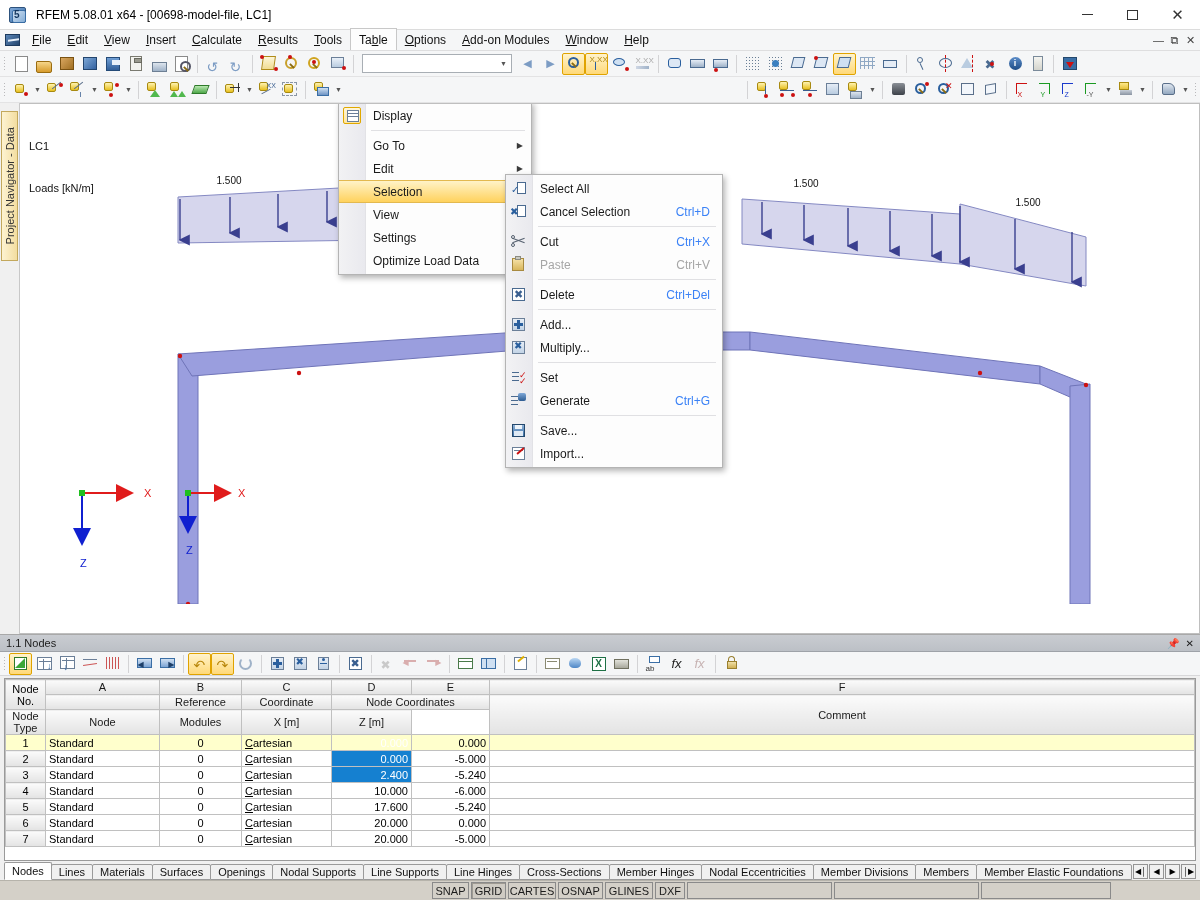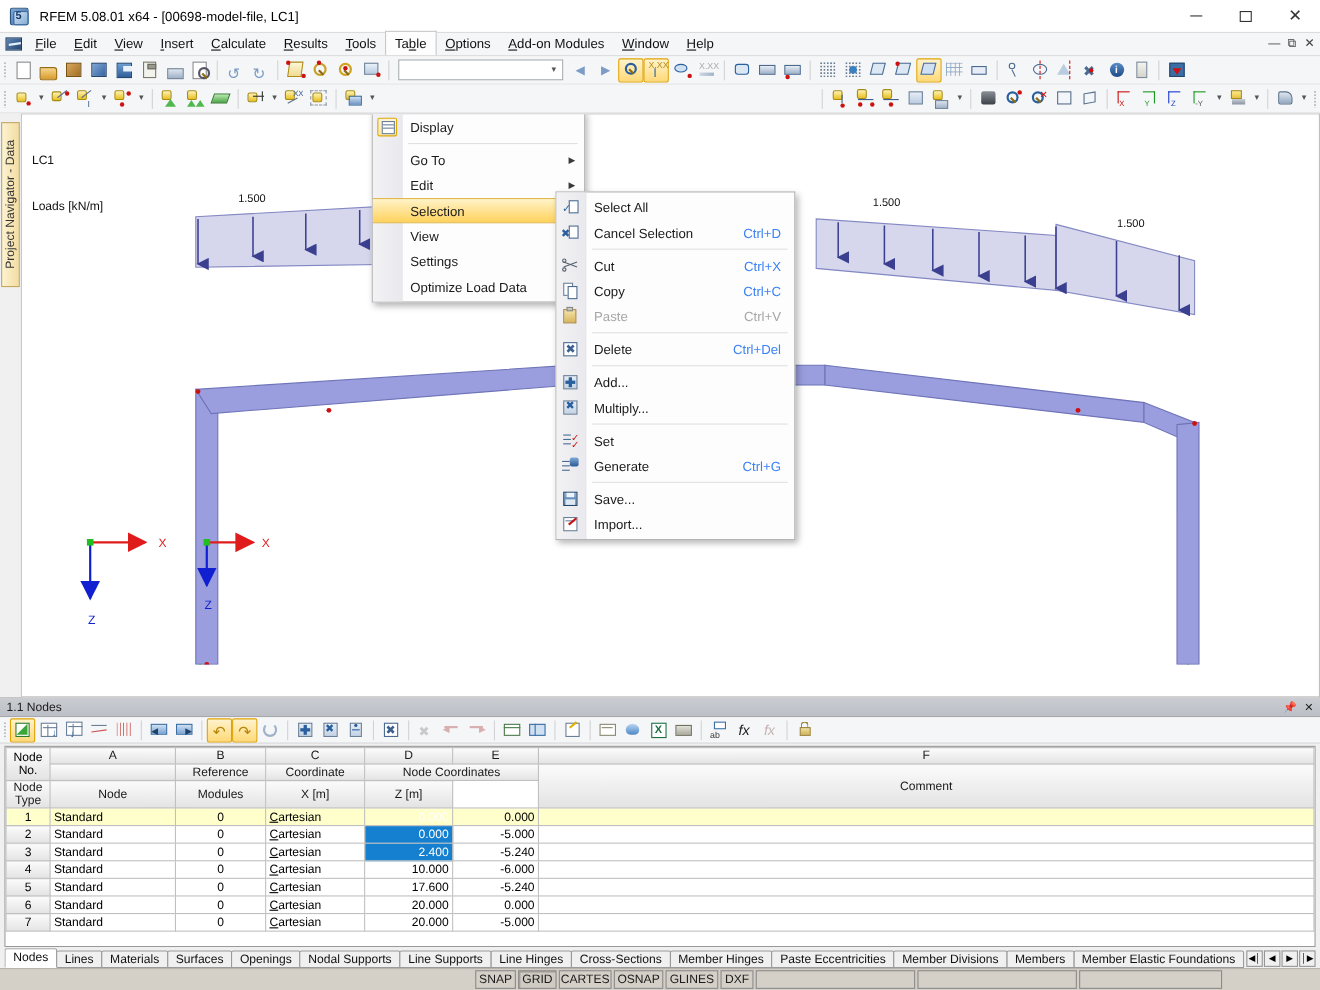--- a/index.html
+++ b/index.html
@@ -920,28 +920,20 @@
           <span class="micon">
             <span style="position:absolute;left:2px;top:7px;width:13px;height:1px;background:#55606f;transform:rotate(-20deg);"></span>
             <span style="position:absolute;left:2px;top:7px;width:13px;height:1px;background:#55606f;transform:rotate(20deg);"></span>
             <span style="position:absolute;left:1px;top:2px;width:4px;height:4px;border:1px solid #55606f;border-radius:50%;"></span>
             <span style="position:absolute;left:1px;top:10px;width:4px;height:4px;border:1px solid #55606f;border-radius:50%;"></span>
           </span>
           <span class="mlabel">Cut</span>
           <span class="maccel">Ctrl+X</span>
         </div>
 
-        <div class="mrow">
-          <span class="micon">
-            <span style="position:absolute;left:2px;top:1px;width:9px;height:12px;background:#fff;border:1px solid #6b7f98;"></span>
-            <span style="position:absolute;left:6px;top:4px;width:9px;height:12px;background:#fff;border:1px solid #4a6a90;"></span>
-          </span>
-          <span class="mlabel">Copy</span>
-          <span class="maccel">Ctrl+C</span>
-        </div>
 
         <div class="mrow disabled">
           <span class="micon">
             <span style="position:absolute;left:2px;top:2px;width:12px;height:13px;background:linear-gradient(#f6e2a8,#d8b65c);border:1px solid #a88a40;"></span>
             <span style="position:absolute;left:5px;top:0px;width:6px;height:4px;background:#c8c8c0;border:1px solid #8a8a80;"></span>
           </span>
           <span class="mlabel">Paste</span>
           <span class="maccel">Ctrl+V</span>
         </div>
 
@@ -1310,21 +1302,21 @@
       <div class="gtab active">Nodes</div>
       <div class="gtab">Lines</div>
       <div class="gtab">Materials</div>
       <div class="gtab">Surfaces</div>
       <div class="gtab">Openings</div>
       <div class="gtab">Nodal Supports</div>
       <div class="gtab">Line Supports</div>
       <div class="gtab">Line Hinges</div>
       <div class="gtab">Cross-Sections</div>
       <div class="gtab">Member Hinges</div>
-      <div class="gtab">Paste Eccentricities</div>
+      <div class="gtab">Nodal Eccentricities</div>
       <div class="gtab">Member Divisions</div>
       <div class="gtab">Members</div>
       <div class="gtab">Member Elastic Foundations</div>
       <div class="tabnav">
         <div class="navb">◀│</div>
         <div class="navb">◀</div>
         <div class="navb">▶</div>
         <div class="navb">│▶</div>
       </div>
     </div>

